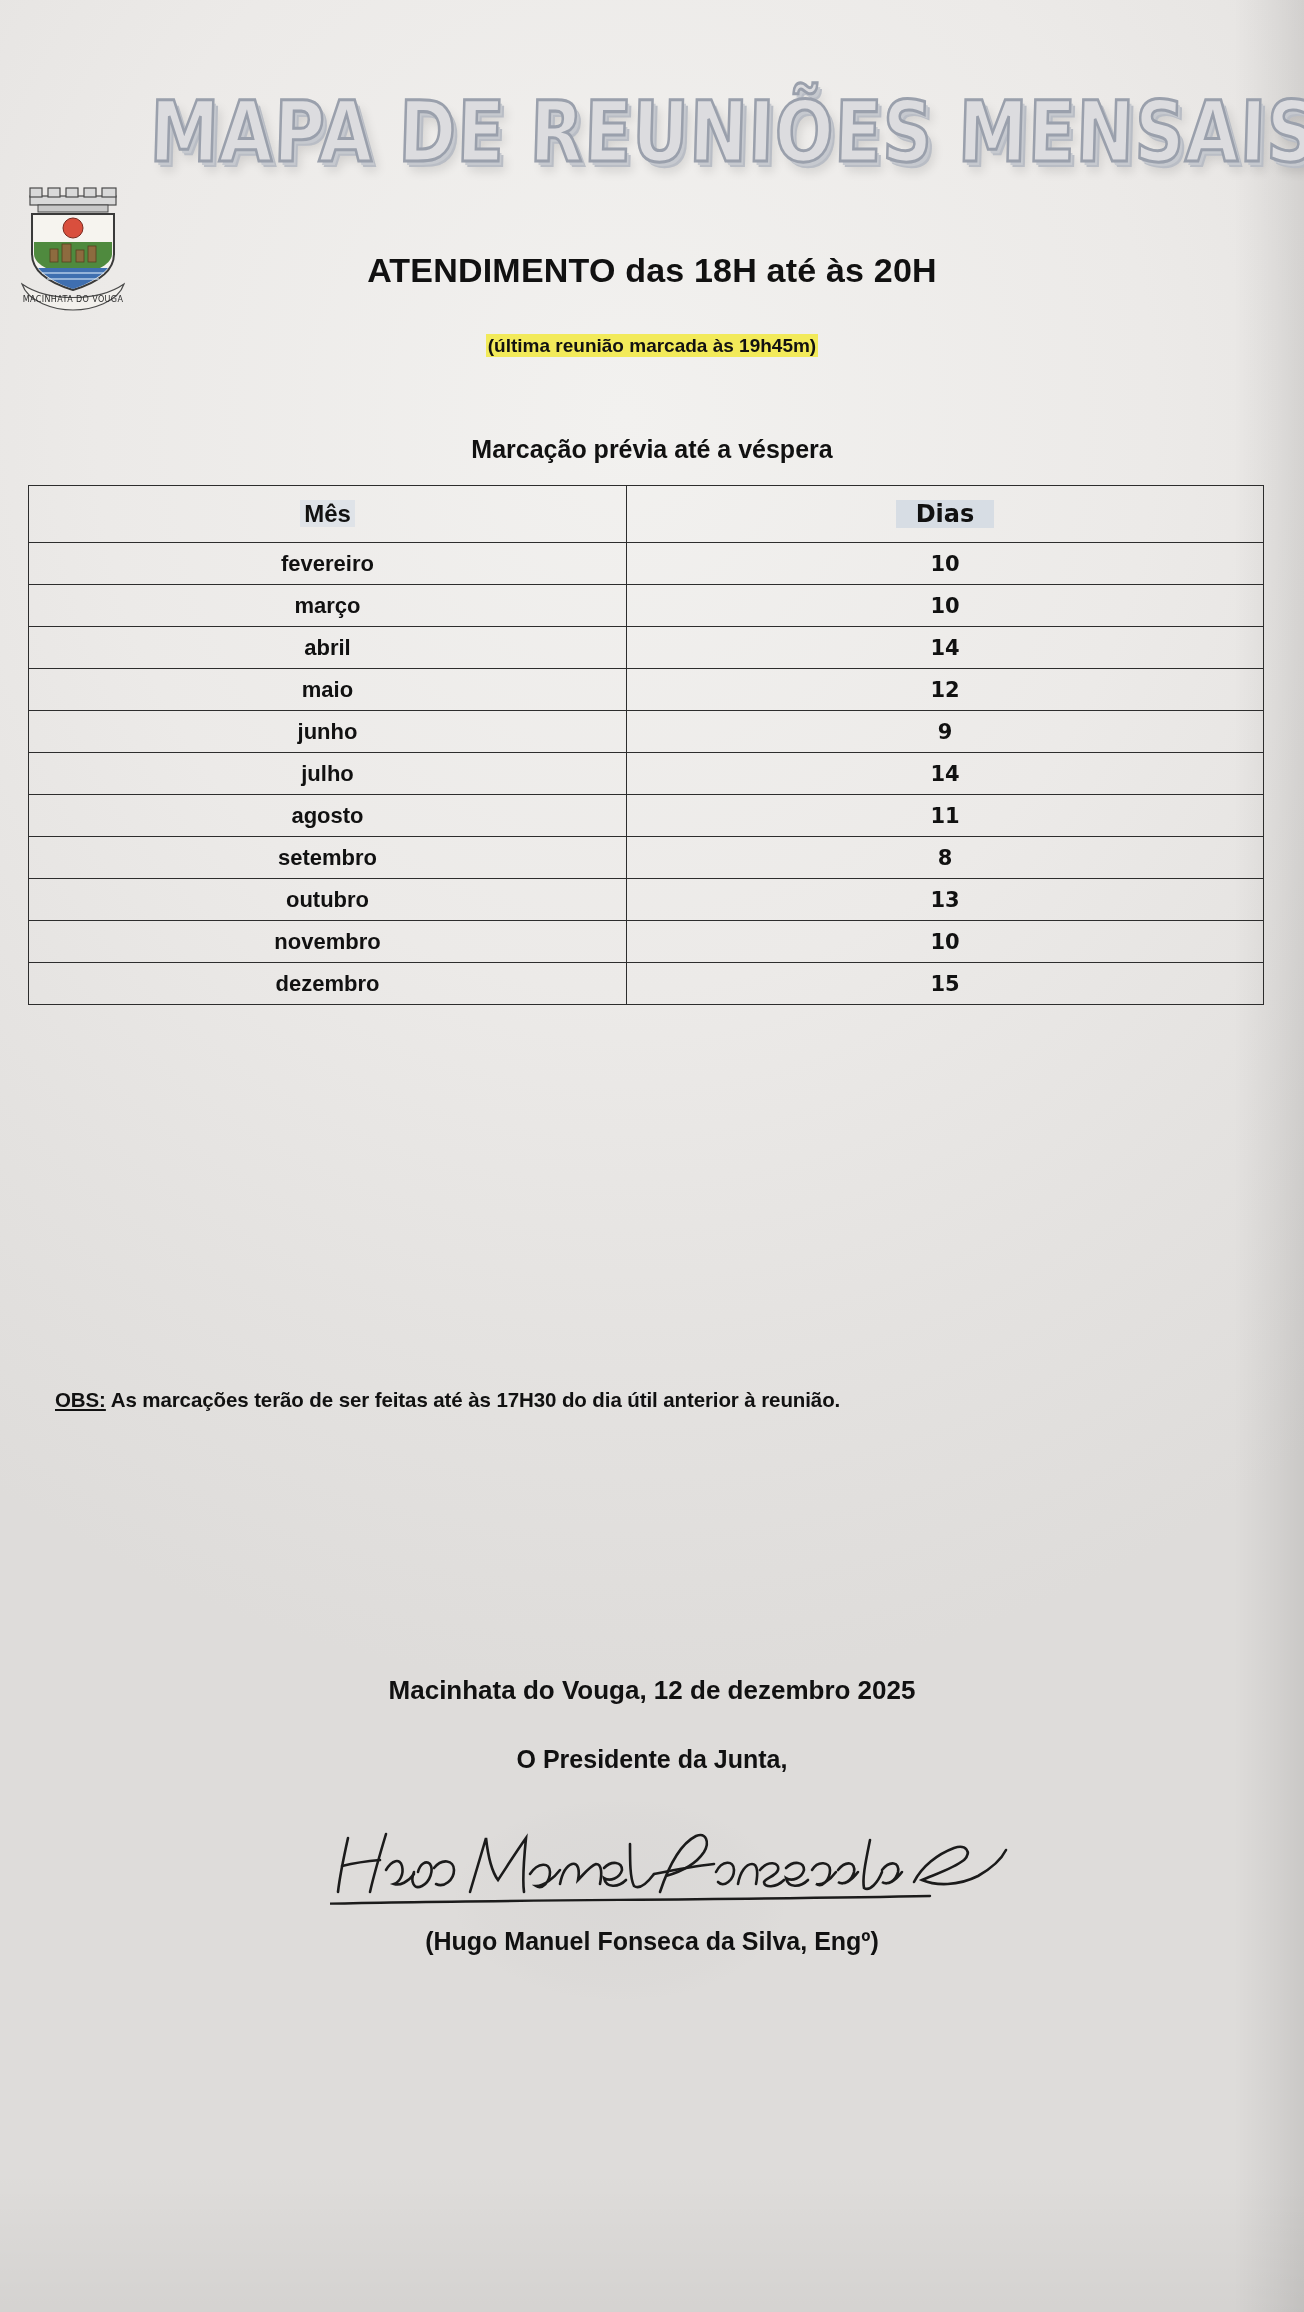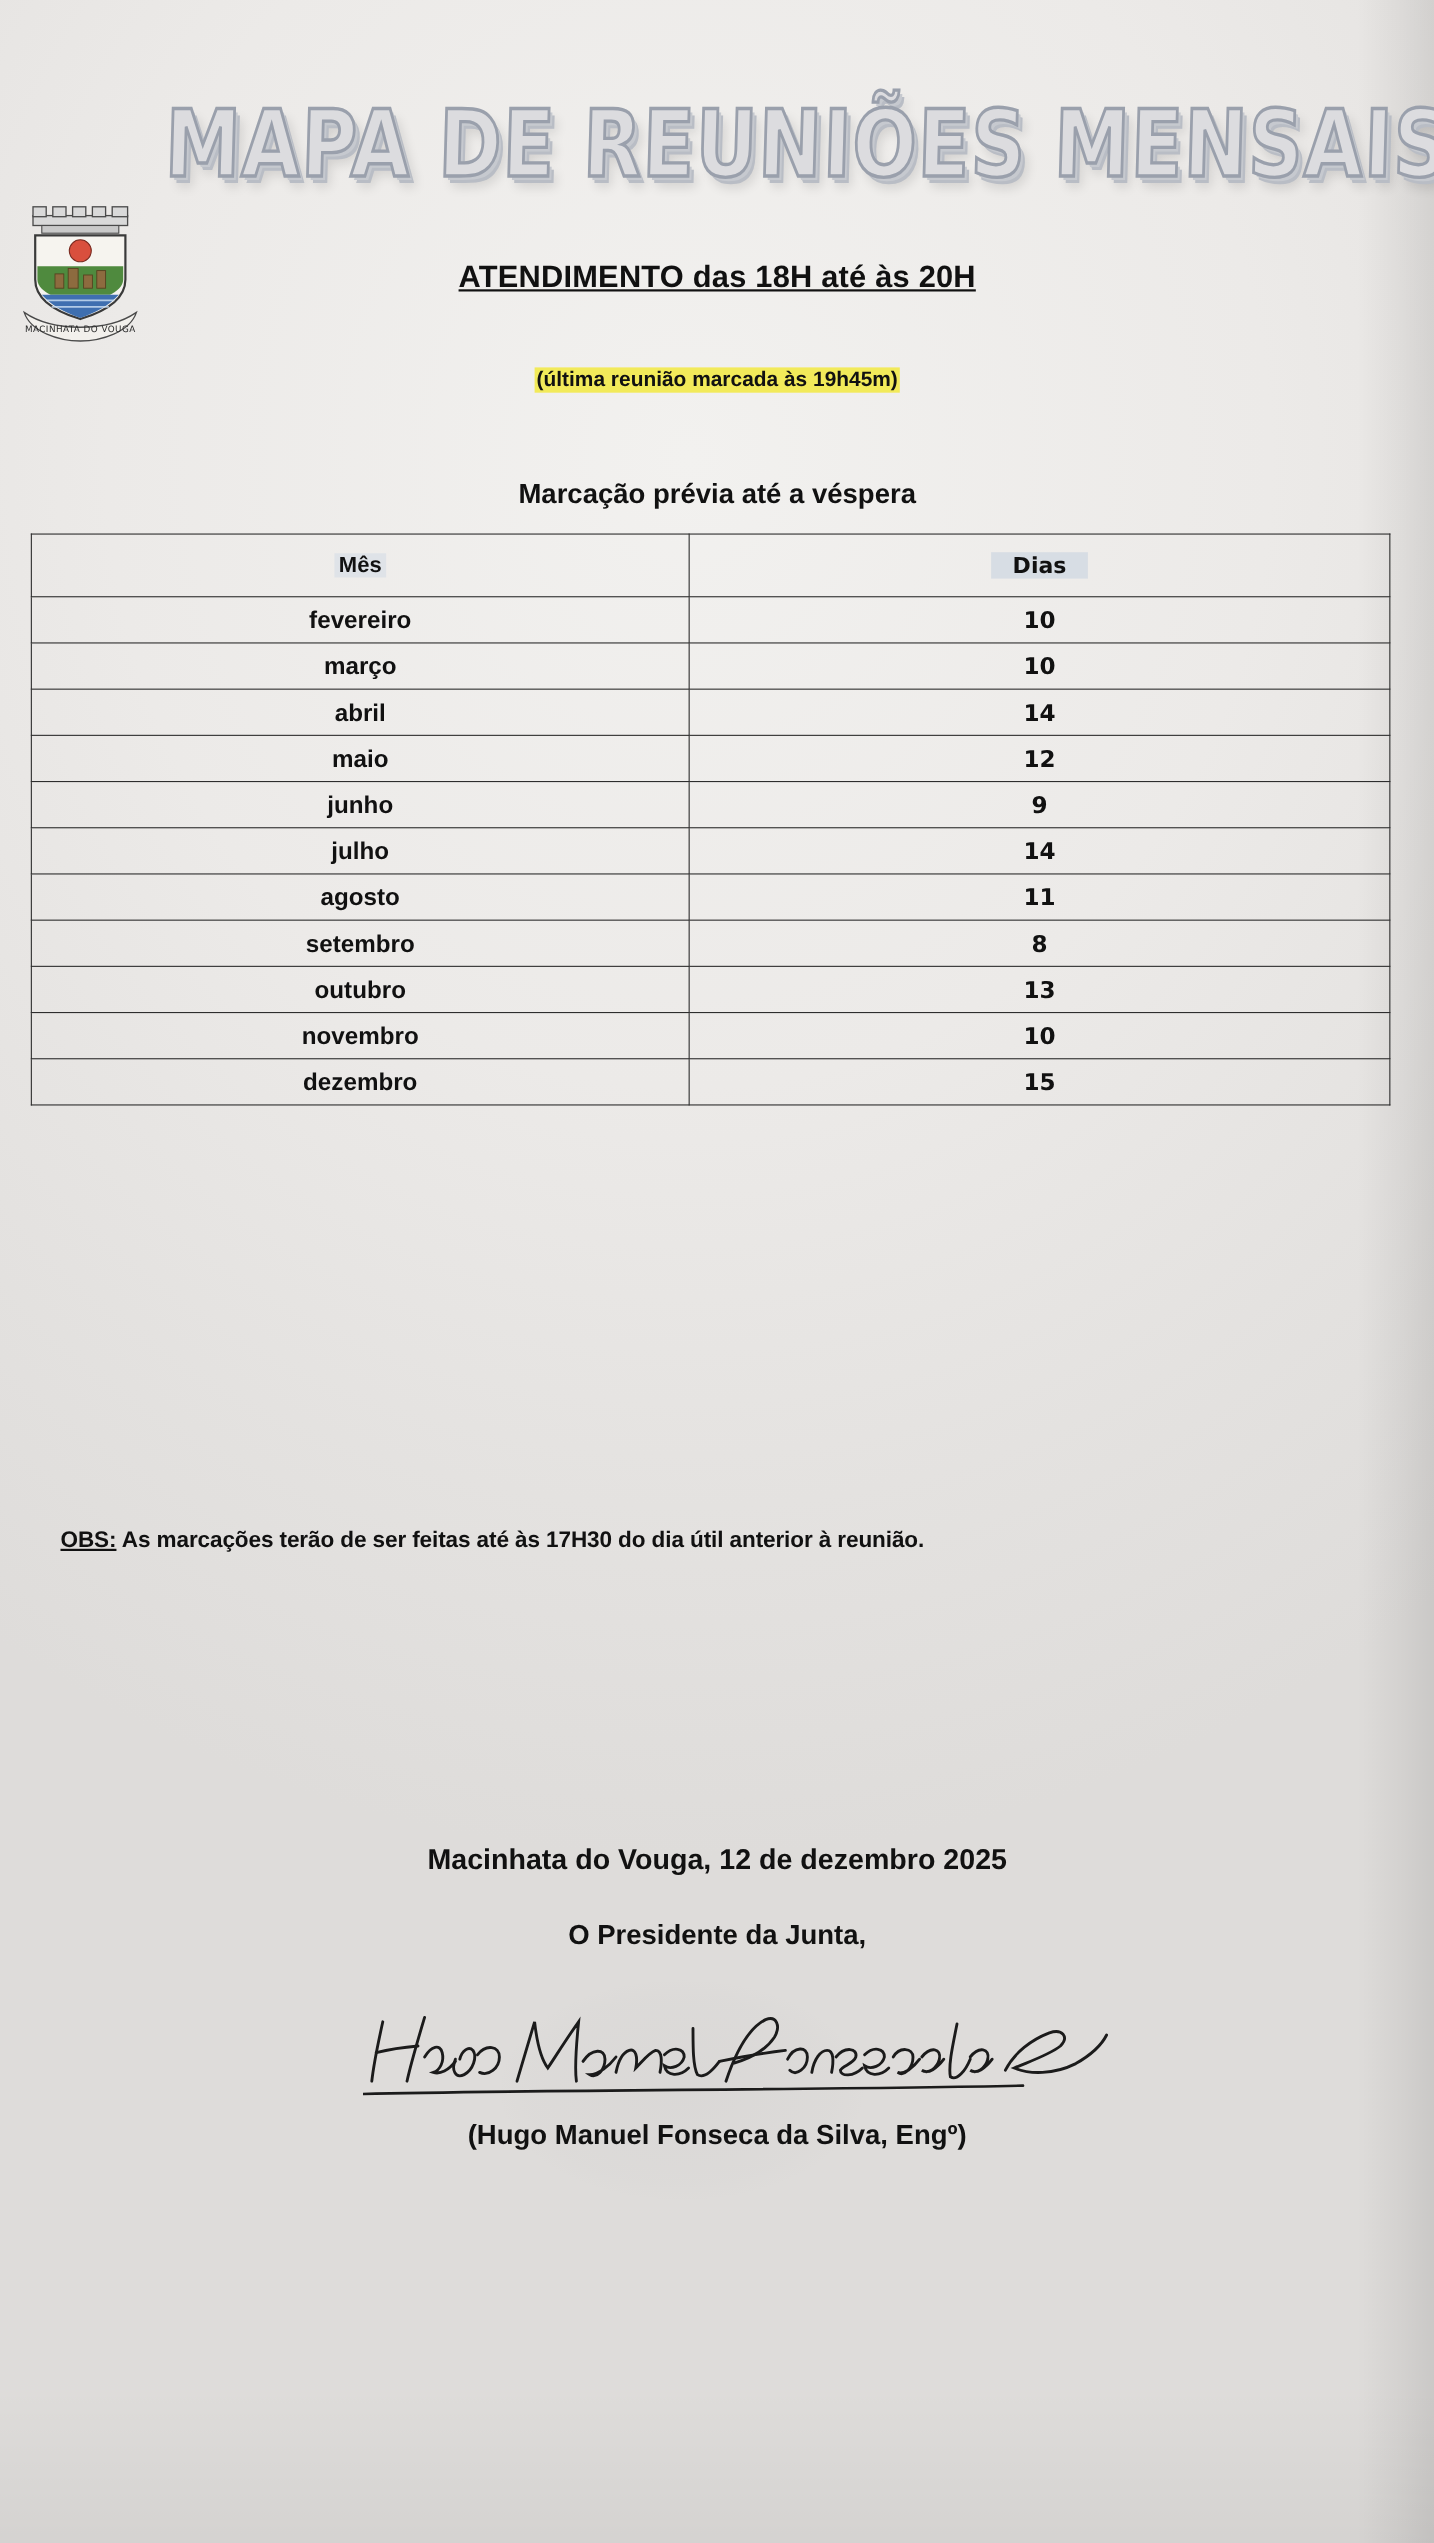--- a/index.html
+++ b/index.html
@@ -75,24 +75,23 @@
   }
 
   
   .line {
     position: absolute;
     width: 100%;
     text-align: center;
     font-weight: 700;
   }
   .attendance {
-    top: 236px;
-    font-size: 28px;
+    top: 251px;
+    font-size: 34px;
     letter-spacing: 0.2px;
-    text-decoration: underline;
   }
   .note-wrap {
     top: 335px;
   }
   .note-hl {
     background: #f2ea5a;
     padding: 1px 2px;
     font-size: 19px;
     font-weight: 700;
   }
@@ -114,21 +113,21 @@
     border: 1.4px solid #2d2d2d;
     height: 41px;
     padding: 0;
     font-size: 22px;
     font-weight: 700;
     text-align: center;
     vertical-align: middle;
   }
   .tbl tr.head td {
     height: 56px;
-    font-size: 20px;
+    font-size: 24px;
   }
   .tbl td.col-mes { width: 597px; }
   .tbl td.col-dias { width: 636px; }
   .tbl td.col-dias {
     font-family: "DejaVu Sans", sans-serif;
     font-size: 21px;
   }
   .head .hl-dias {
     background: #d7dde4;
     padding: 0 20px;

